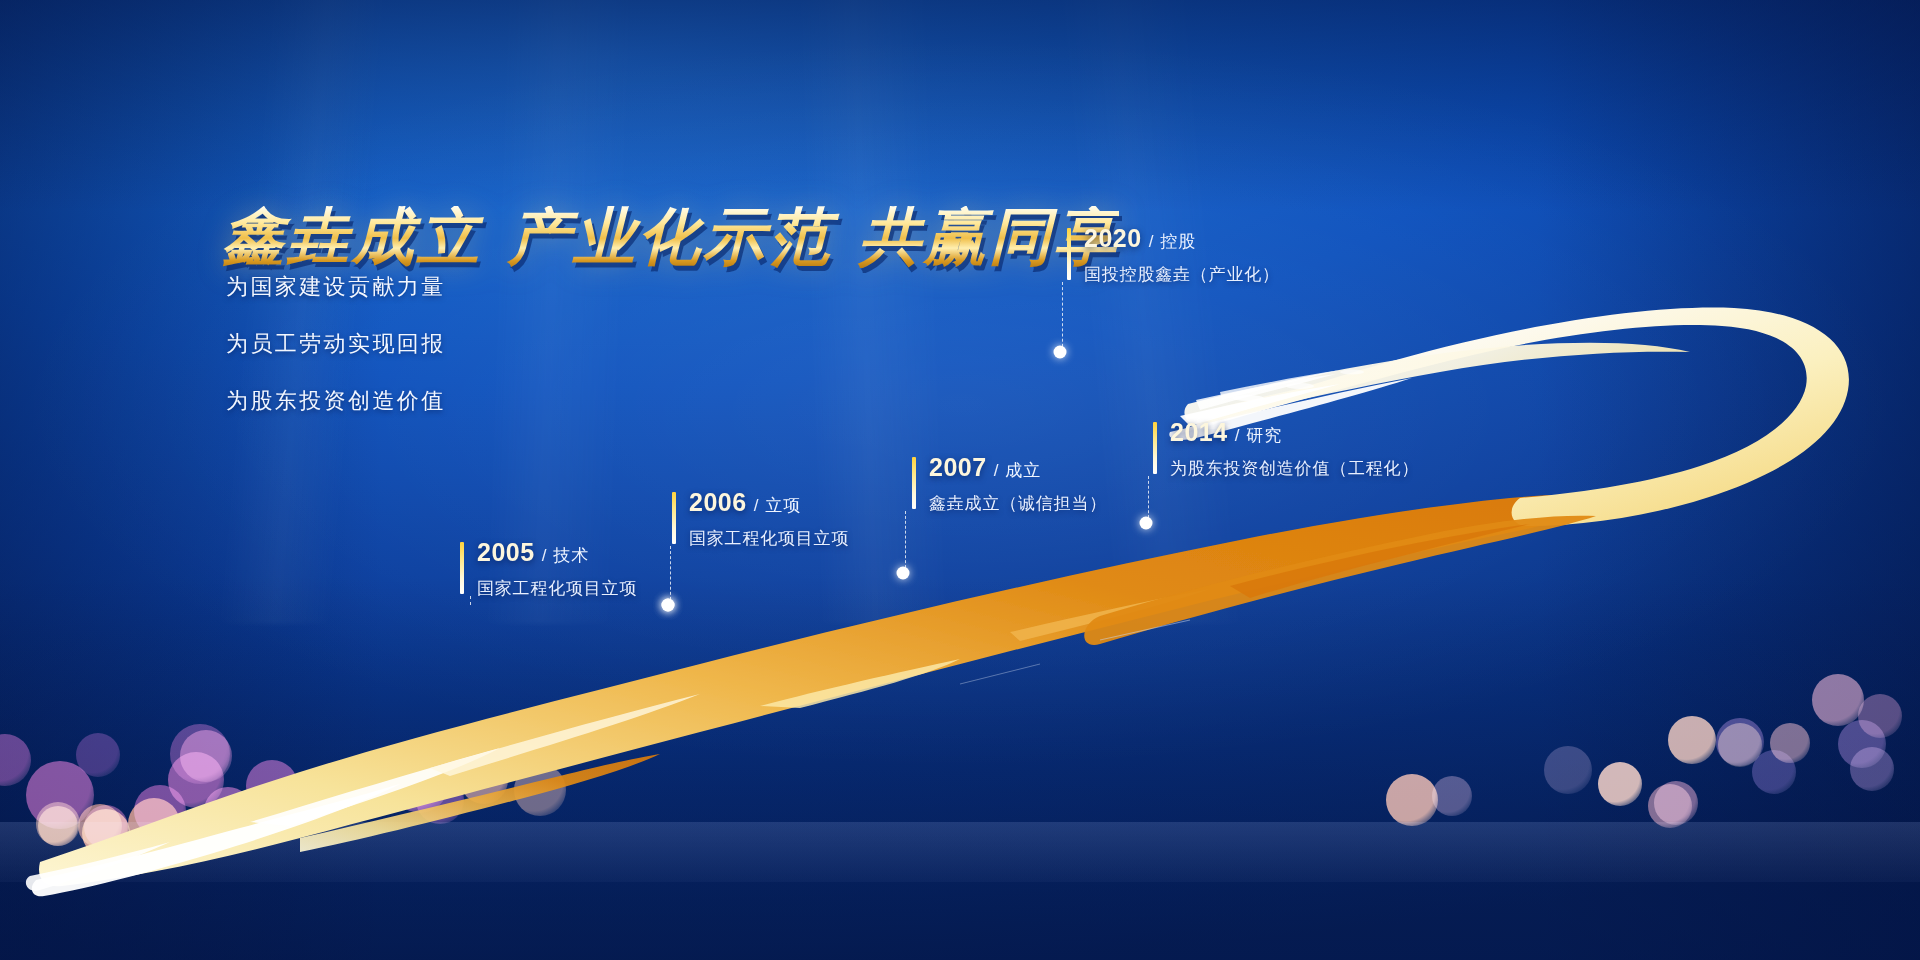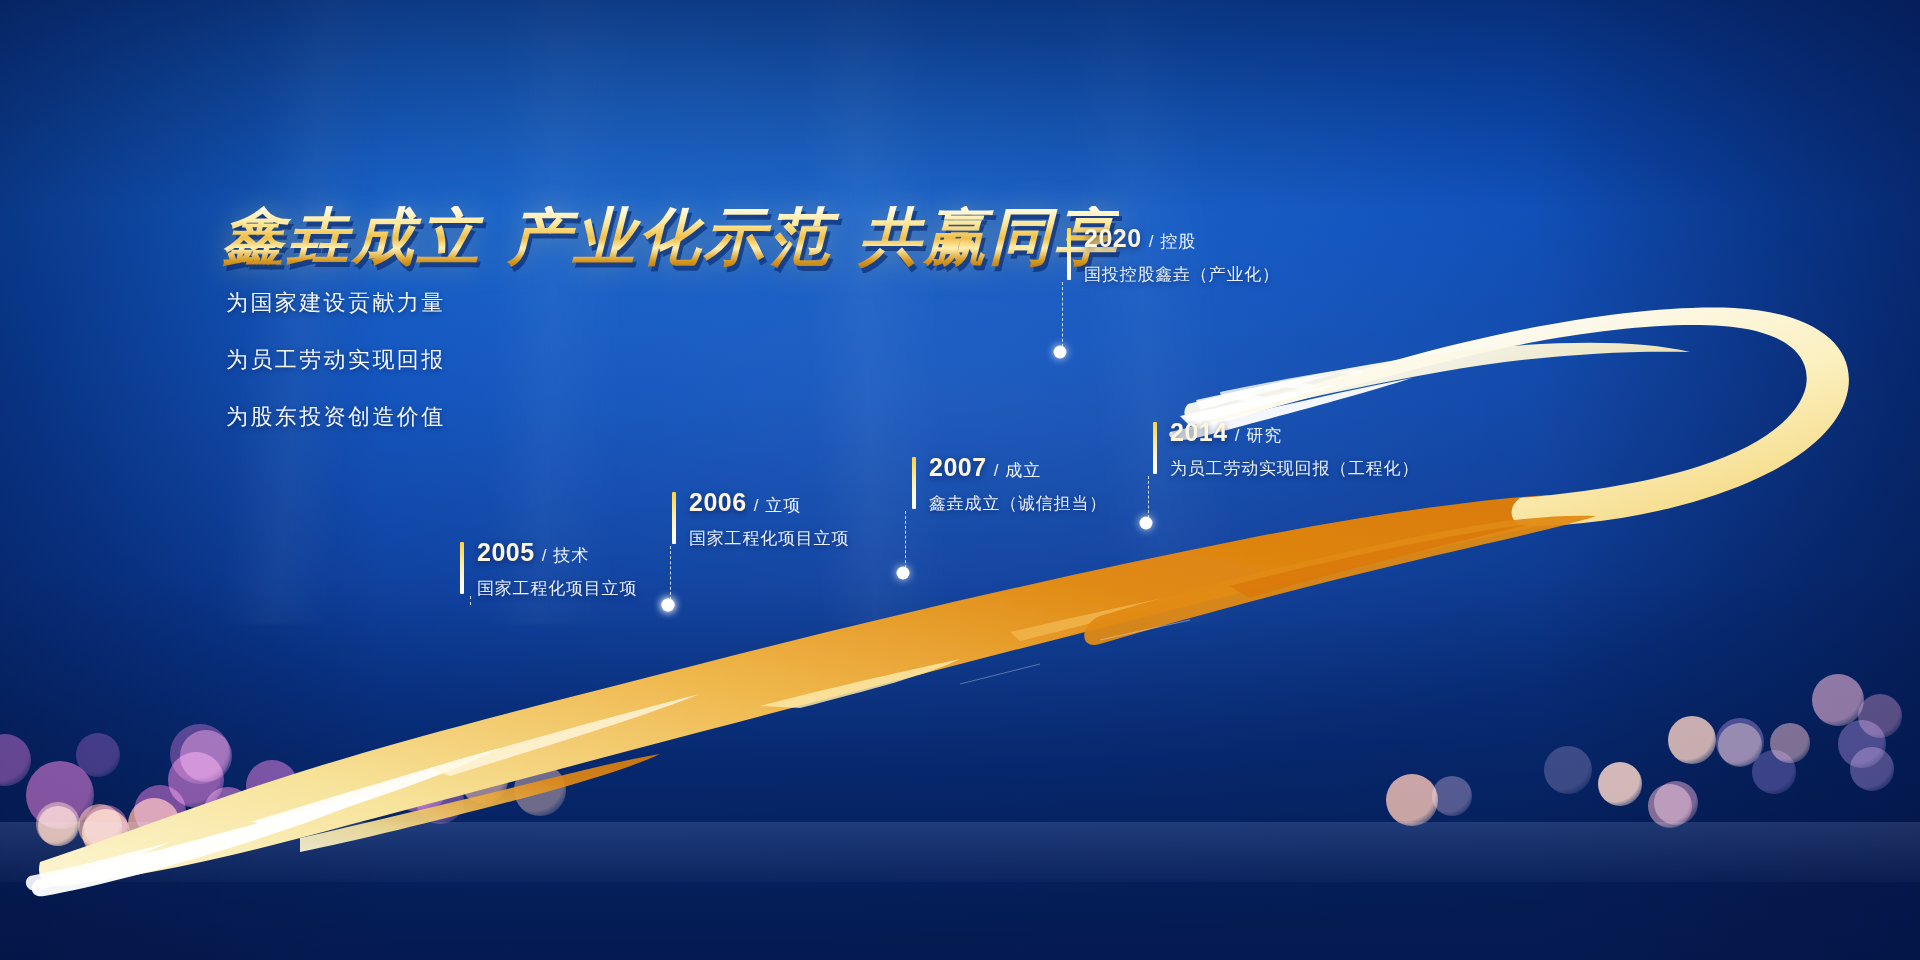--- a/index.html
+++ b/index.html
@@ -98,21 +98,21 @@
     background-clip: text;
     color: transparent;
     -webkit-text-fill-color: transparent;
     filter: drop-shadow(3px 5px 0px rgba(8,40,110,0.65)) drop-shadow(0 0 14px rgba(255,220,120,0.25));
   }
   .title .gap { display: inline-block; width: 26px; }
 
   .sublines {
     position: absolute;
     left: 226px;
-    top: 288px;
+    top: 272px;
     width: 420px;
   }
   .subline {
     font-size: 22px;
     letter-spacing: 2.4px;
     color: #f3f7ff;
     margin-bottom: 27px;
     text-shadow: 0 2px 5px rgba(0,20,70,0.55);
   }
 
@@ -391,21 +391,21 @@
           <div class="tl-head"><span class="tl-year">2007</span><span class="tl-sep">/</span><span class="tl-tag">成立</span></div>
           <div class="tl-desc">鑫垚成立（诚信担当）</div>
         </div>
       </div>
       <div class="tl-conn" style="left: 1148px; top: 476px; height: 47px;"></div>
       <div class="tl-dot" style="left: 1146px; top: 523px;"></div>
       <div class="tl-item" style="left: 1153px; top: 420px;">
         <div class="tl-bar"></div>
         <div class="tl-text">
           <div class="tl-head"><span class="tl-year">2014</span><span class="tl-sep">/</span><span class="tl-tag">研究</span></div>
-          <div class="tl-desc">为员工劳动实现回报（工程化）</div>
+          <div class="tl-desc">为股东投资创造价值（工程化）</div>
         </div>
       </div>
       <div class="tl-conn" style="left: 1062px; top: 282px; height: 70px;"></div>
       <div class="tl-dot" style="left: 1060px; top: 352px;"></div>
       <div class="tl-item" style="left: 1067px; top: 226px;">
         <div class="tl-bar"></div>
         <div class="tl-text">
           <div class="tl-head"><span class="tl-year">2020</span><span class="tl-sep">/</span><span class="tl-tag">控股</span></div>
           <div class="tl-desc">国投控股鑫垚（产业化）</div>
         </div>

